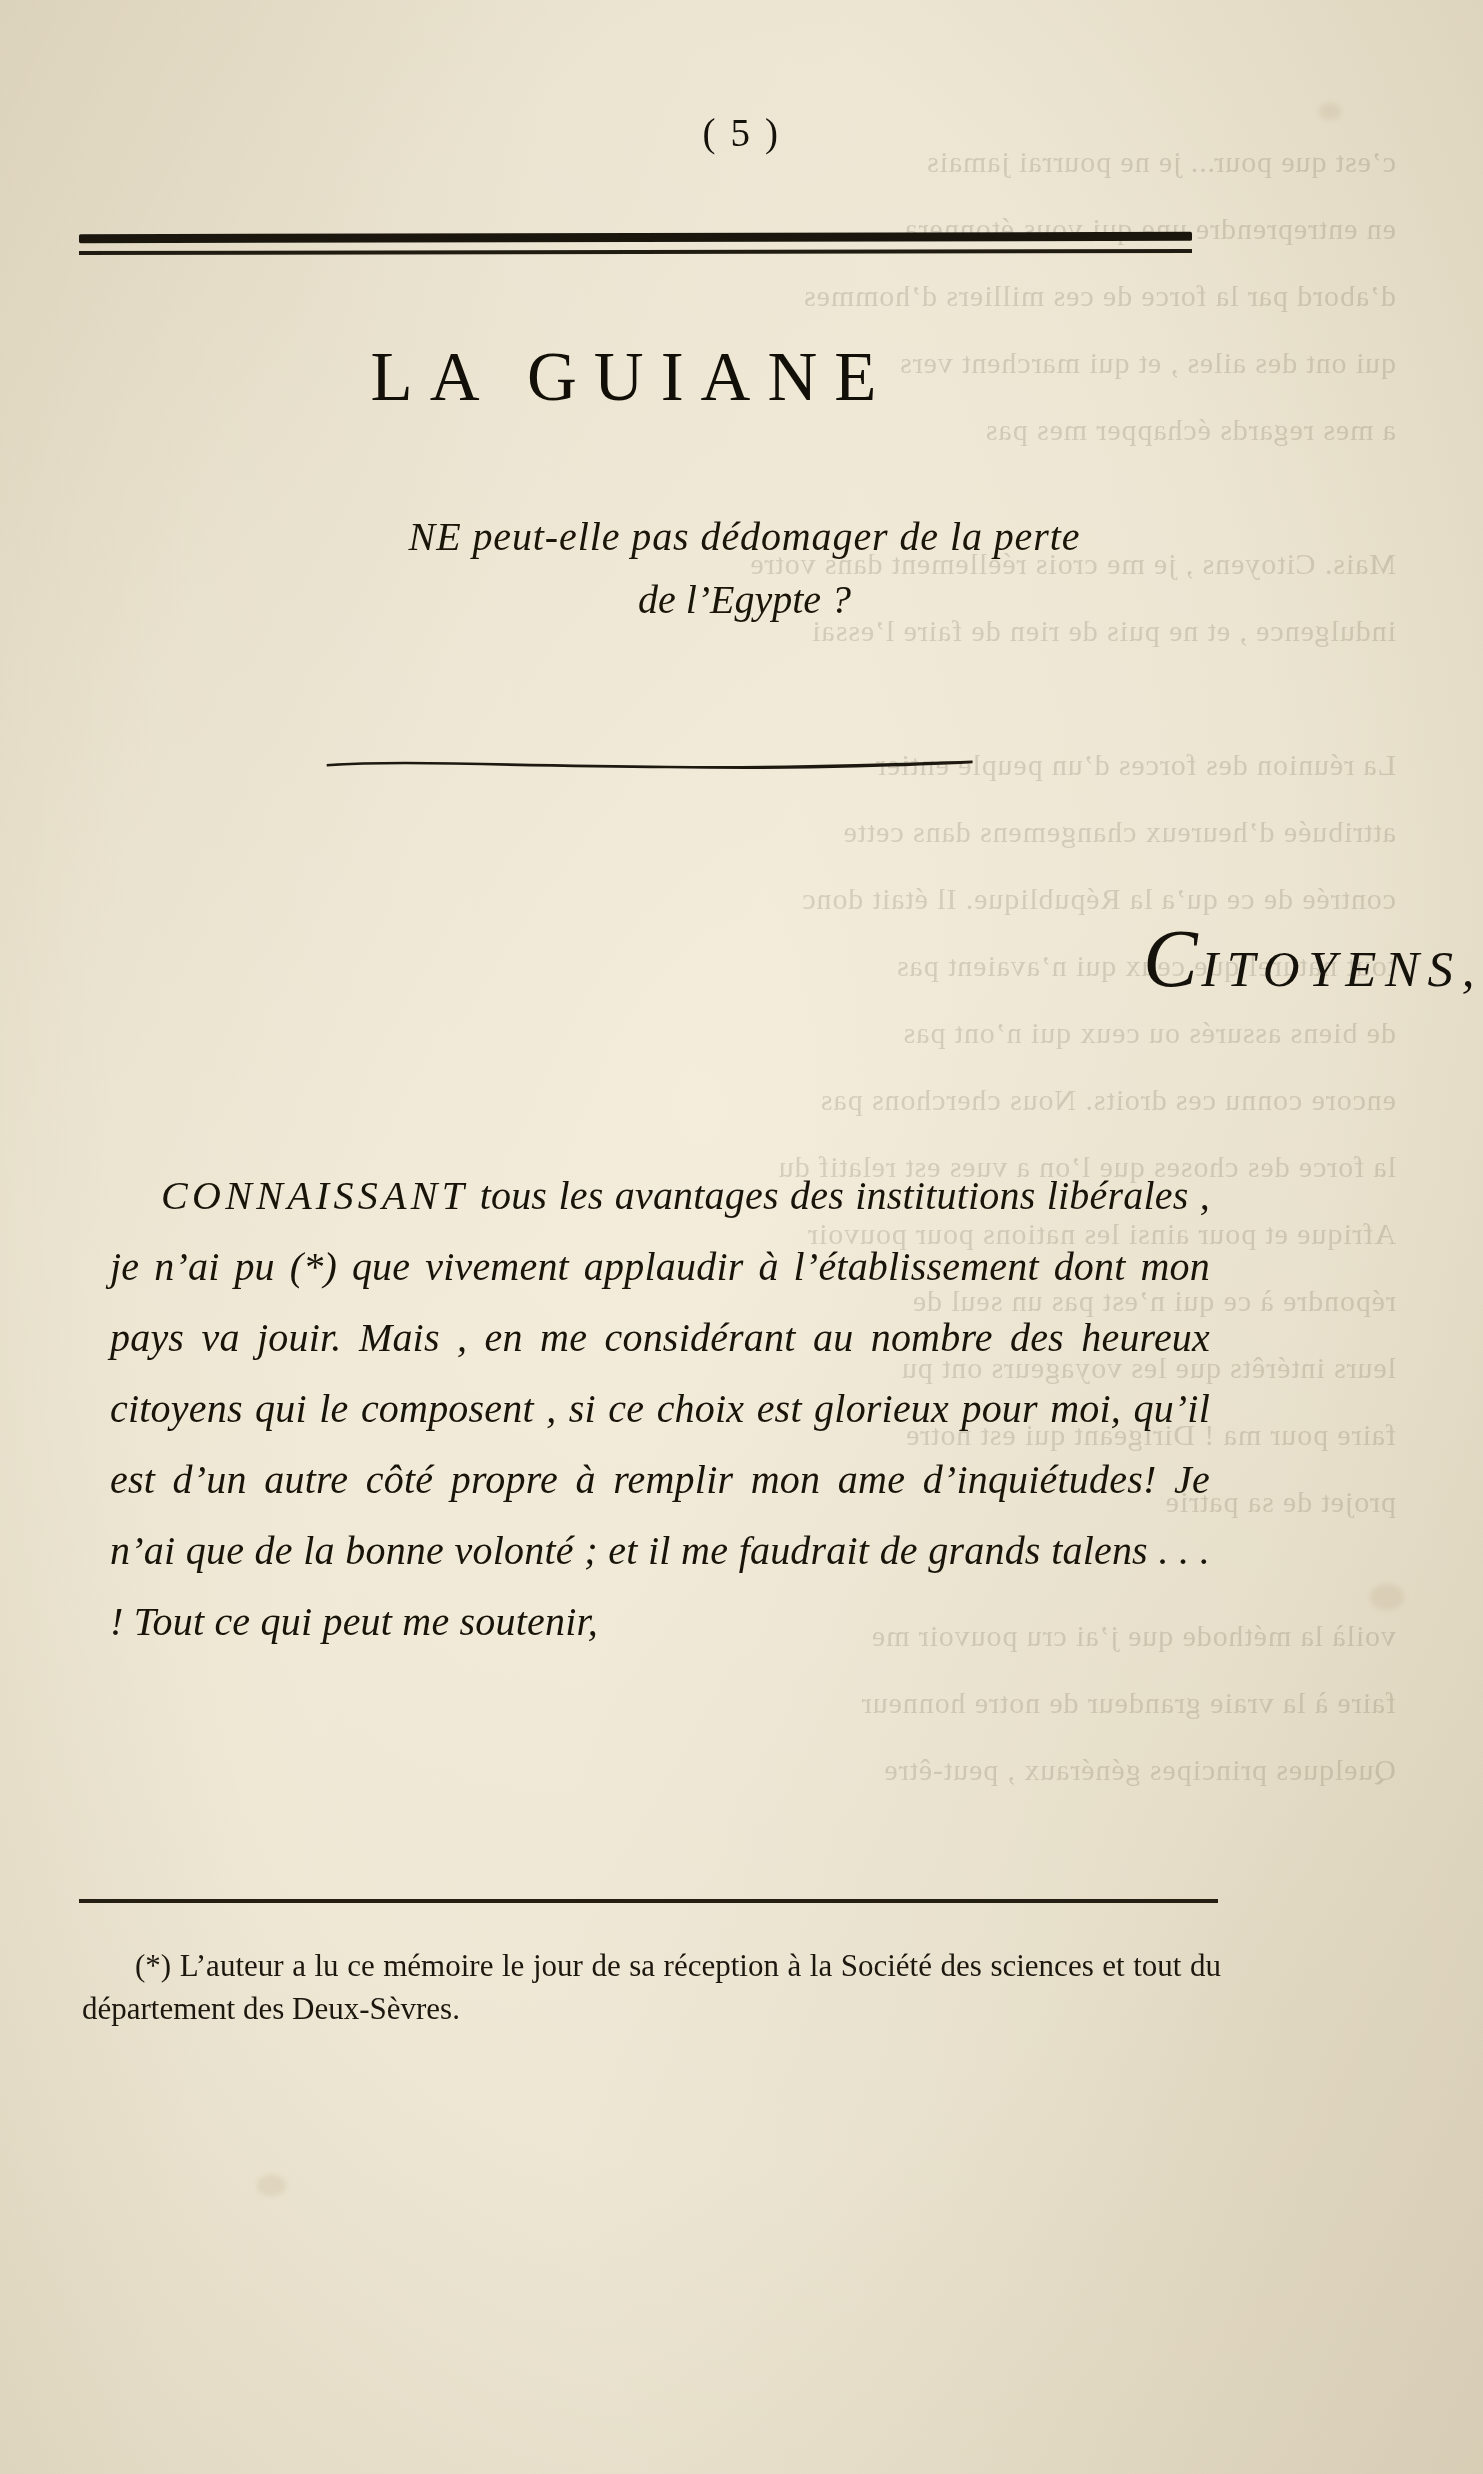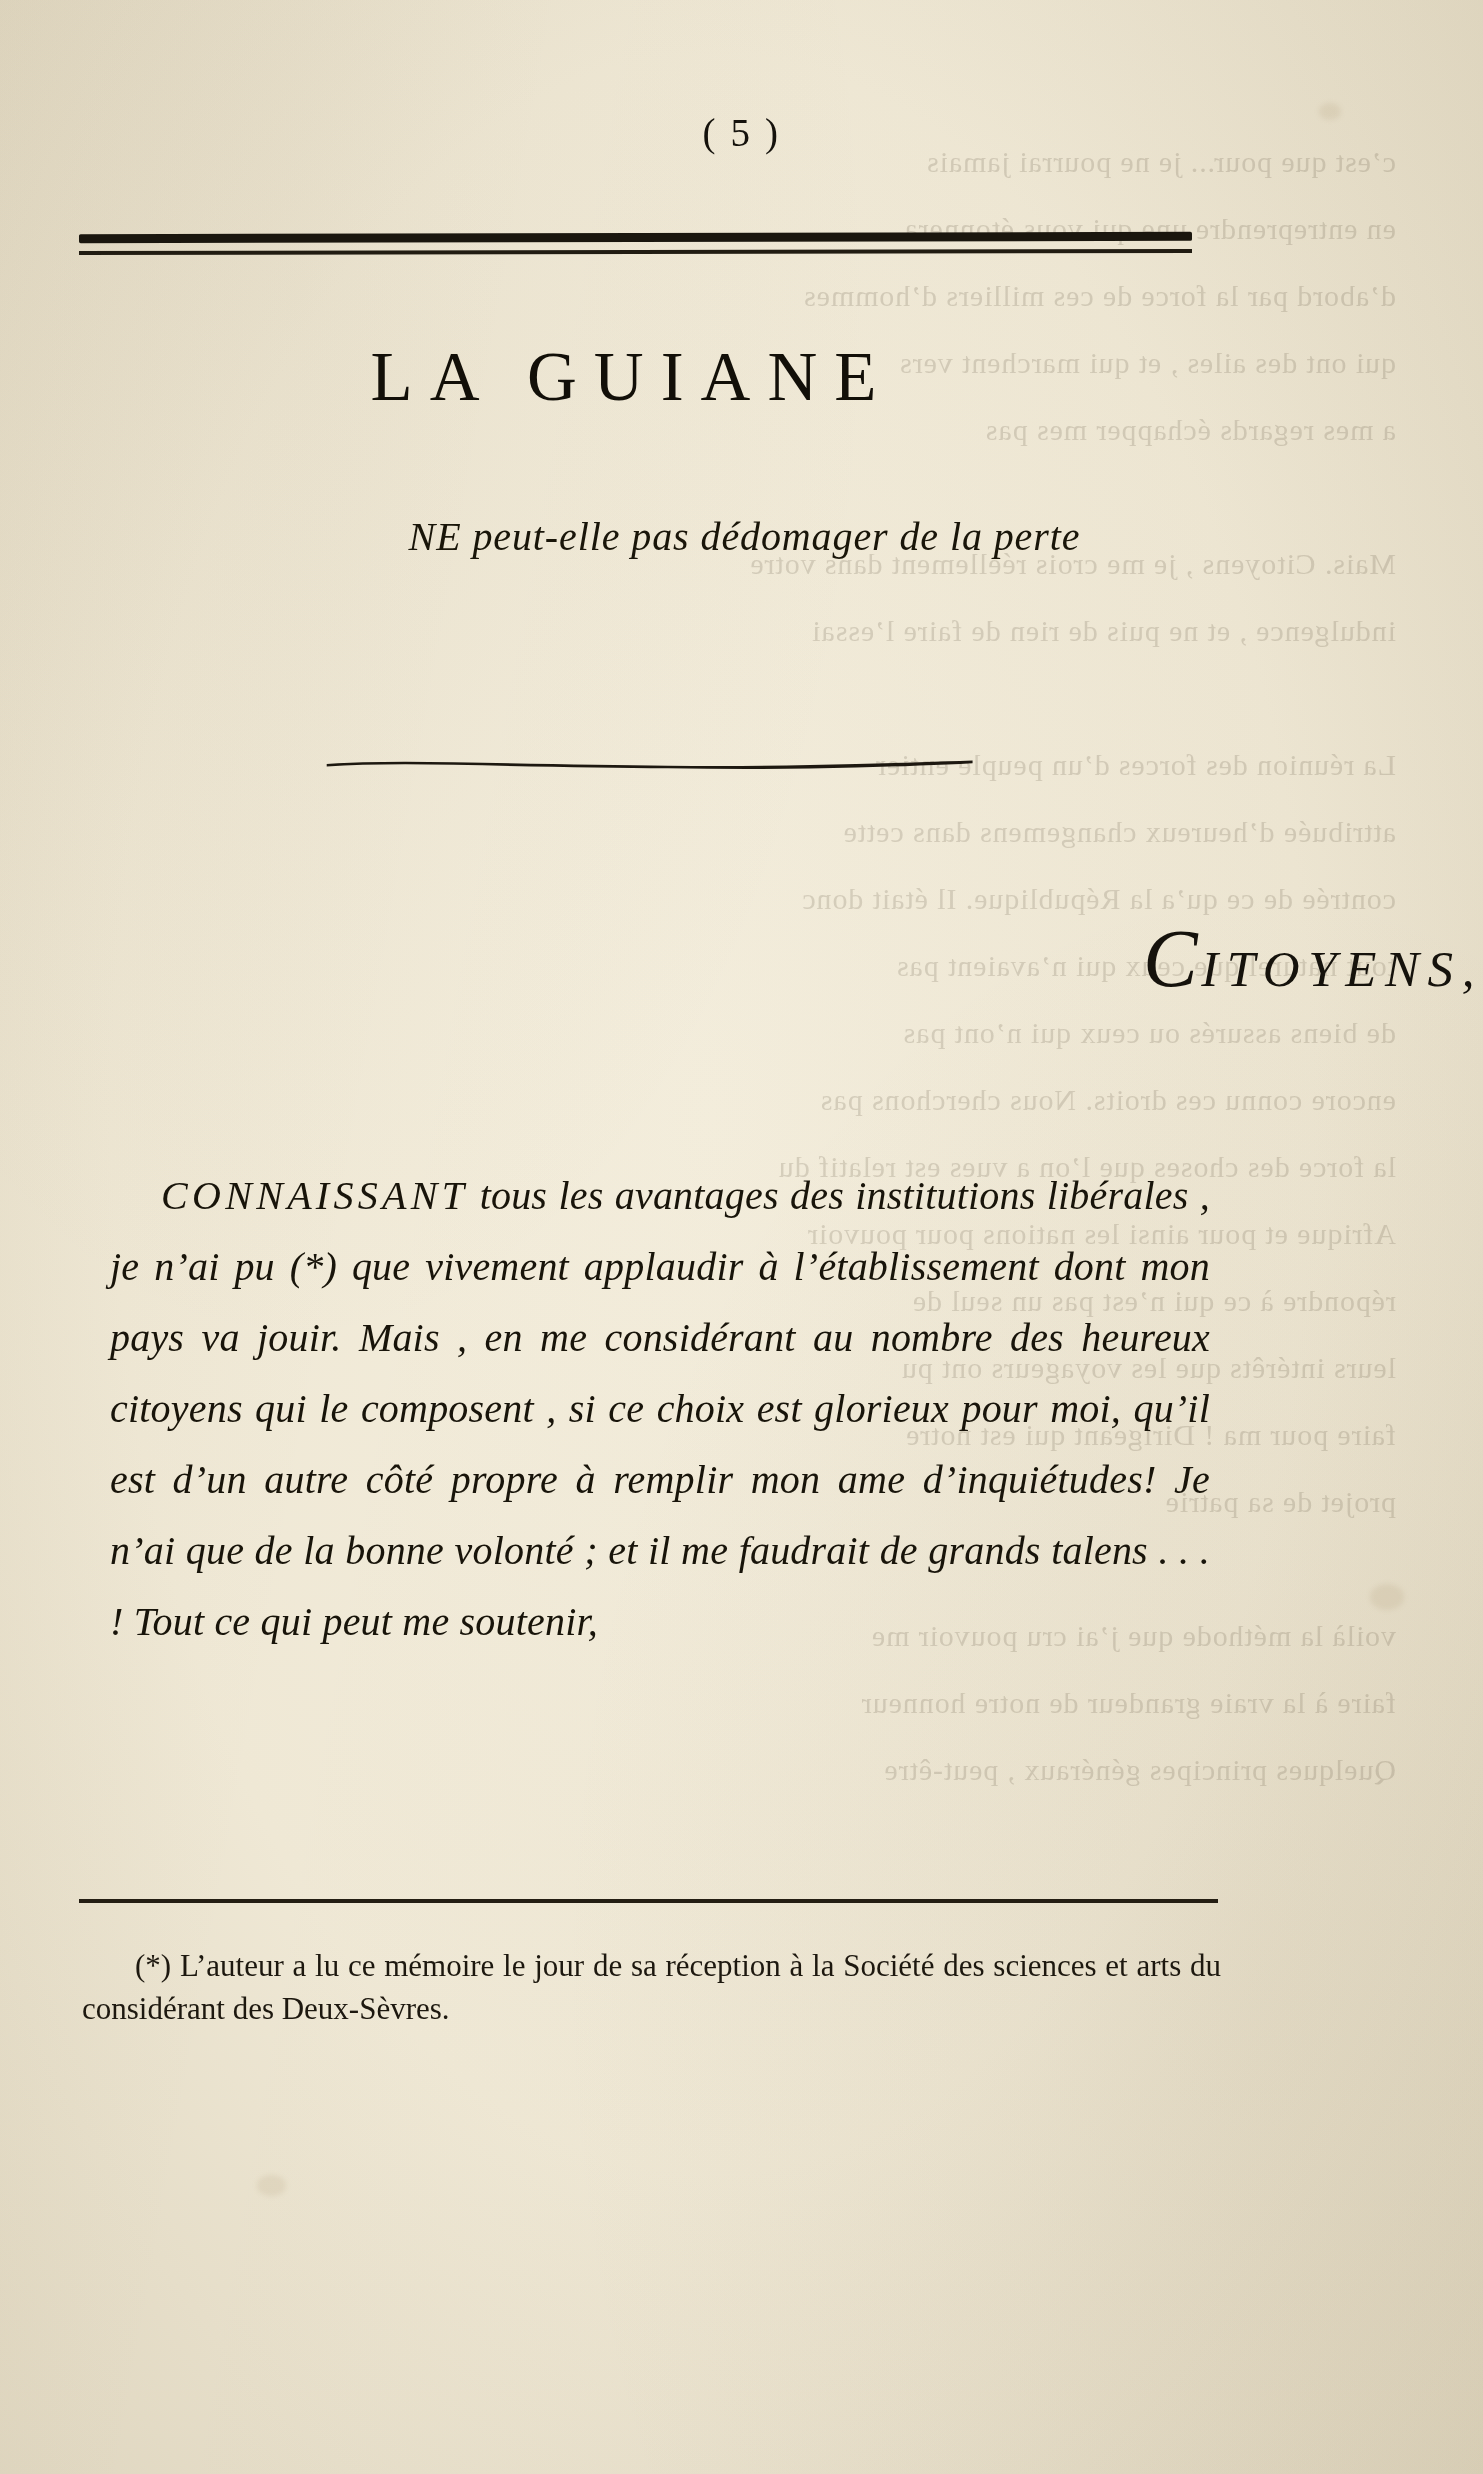--- a/index.html
+++ b/index.html
@@ -234,37 +234,38 @@
 
     <div class="rule-double">
       <div class="thick"></div>
       <div class="thin"></div>
     </div>
 
     <div class="title">LA GUIANE</div>
 
     <div class="subtitle">
       <span class="smallcap-lead">NE peut-elle pas dédomager de la perte</span>
+      <span class="l2">de l’Egypte ?</span>
     </div>
 
     <div class="rule-swell">
       <svg width="651" height="12" viewBox="0 0 760 14" xmlns="http://www.w3.org/2000/svg">
         <path d="M2 7 Q 60 3 150 5 Q 300 8 400 9 Q 520 10 620 7 Q 700 5 756 3 L 756 6 Q 700 9 620 11 Q 520 14 400 12 Q 300 11 150 8 Q 60 6 2 10 Z" fill="#1d1810"></path>
       </svg>
     </div>
 
     <div class="salutation">
       <span class="drop">C</span><span>ITOYENS,</span>
     </div>
 
     <div class="body-text">
       <span class="indent"></span><span class="sc">CONNAISSANT</span><span> tous les avantages des institutions libérales , je n’ai pu (*) que vivement applaudir à l’établissement dont mon pays va jouir. Mais , en me considérant au nombre des heureux citoyens qui le composent , si ce choix est glorieux pour moi, qu’il est d’un autre côté propre à remplir mon ame d’inquiétudes! Je n’ai que de la bonne volonté ;  et il me faudrait de grands talens . . . ! Tout ce qui peut me soutenir,</span>
     </div>
 
     <div class="rule-footnote"></div>
 
     <div class="footnote">
-      <span class="fn-indent"></span><span>(*) L’auteur a lu ce mémoire le jour de sa réception à la Société des sciences et arts du considérant des Deux-Sèvres.</span>
+      <span class="fn-indent"></span><span>(*) L’auteur a lu ce mémoire le jour de sa réception à la Société des sciences et tout du département des Deux-Sèvres.</span>
     </div>
 
   </div>
 </div>
 
 
 </body></html>

